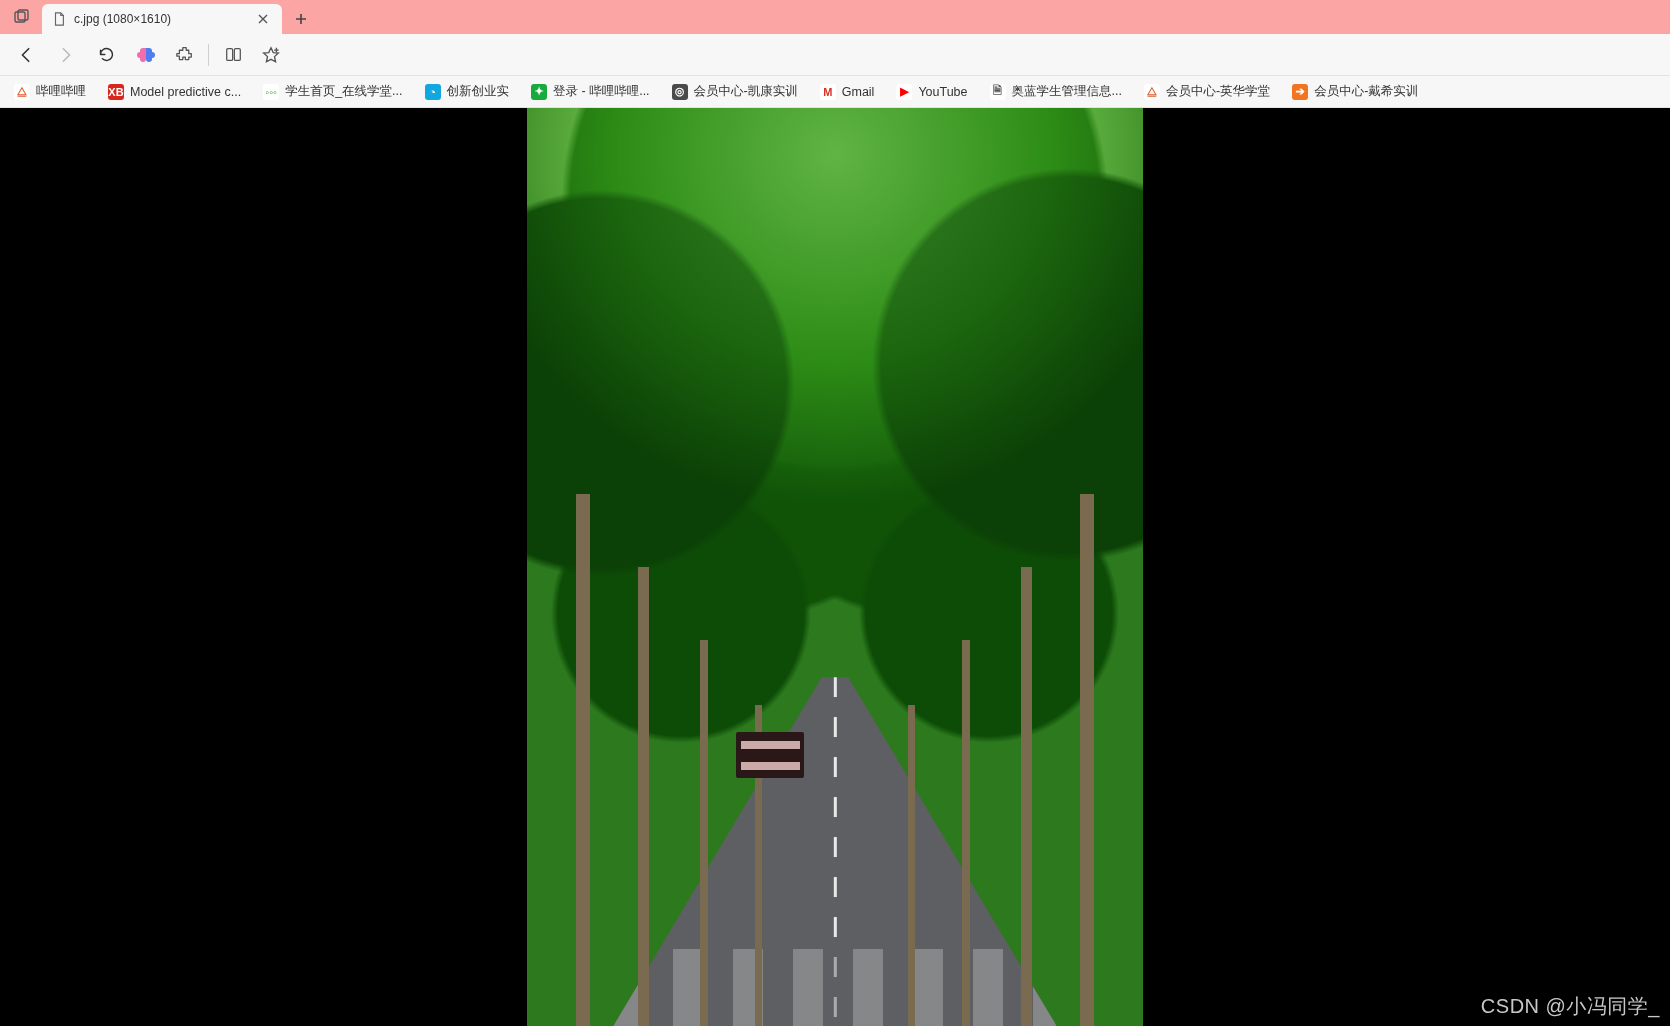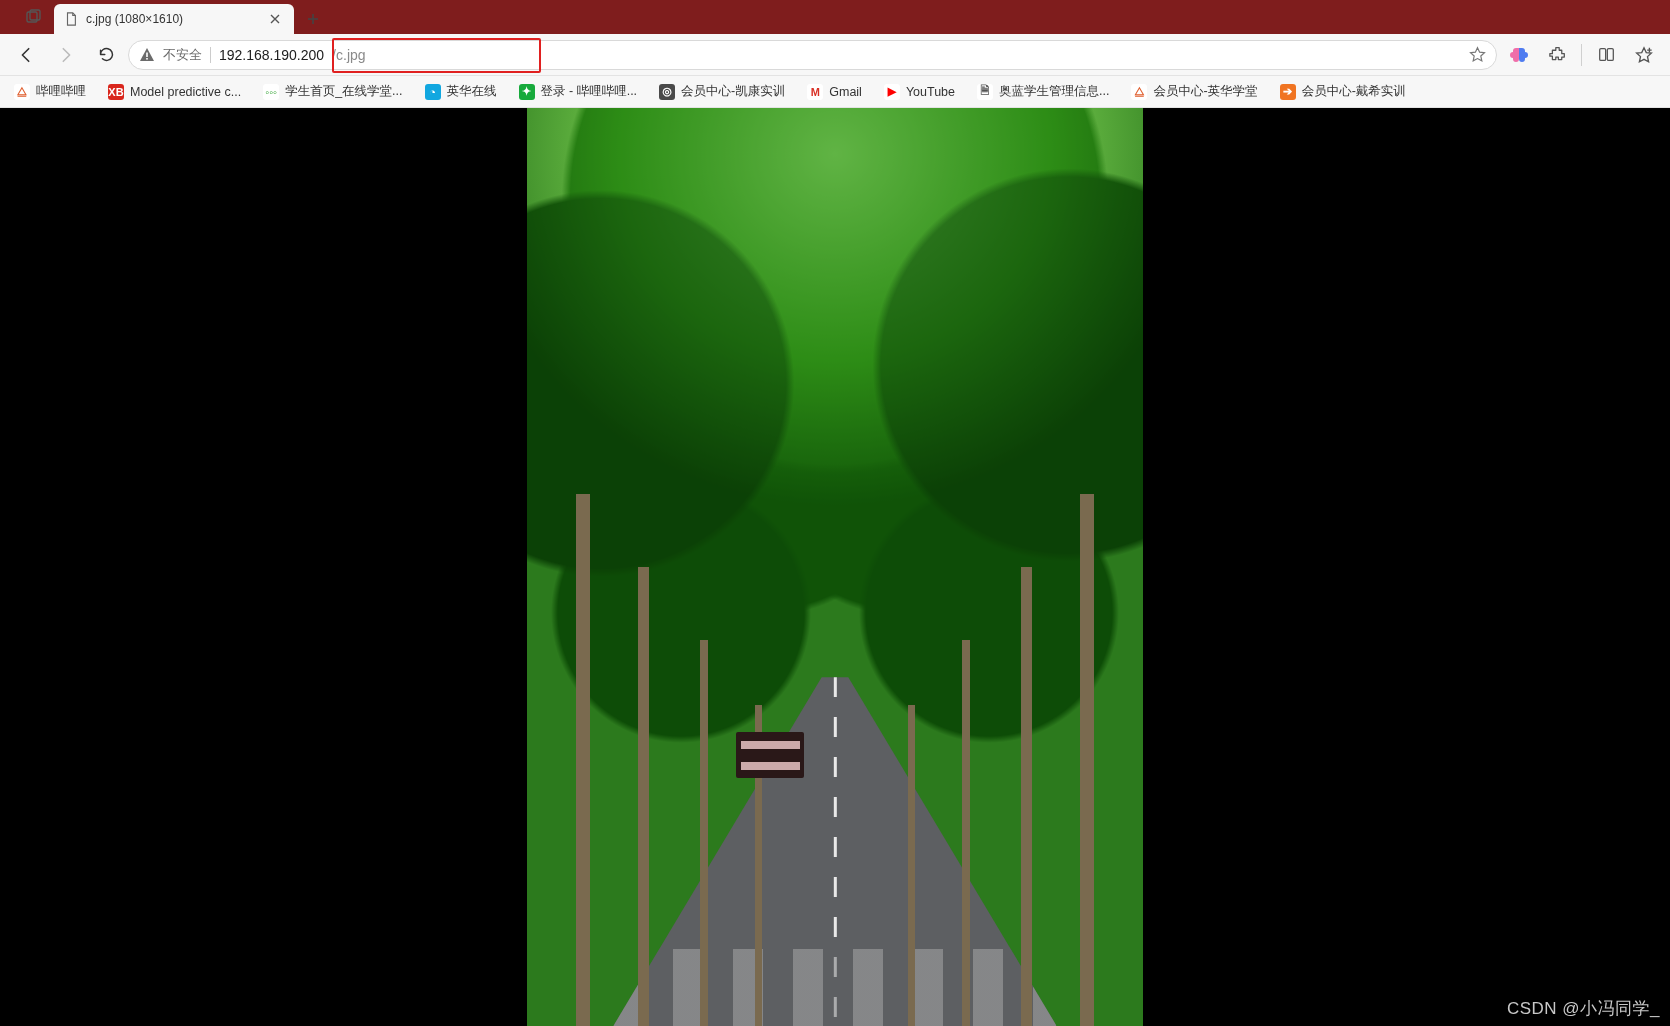--- a/index.html
+++ b/index.html
@@ -1,19 +1,19 @@
 <!DOCTYPE html>
 <html><head>
 <meta charset="utf-8">
 <style>
   * { margin: 0; padding: 0; box-sizing: border-box; }
   html, body { width: 1670px; height: 1026px; font-family: "Segoe UI", "Microsoft YaHei", sans-serif; overflow: hidden; background: #f3f3f3; }
 
   
-  .tab-strip { height: 34px; background: #7f1d1d; display: flex; align-items: flex-end; padding-left: 12px; }
+  .tab-strip { height: 34px; background: #fca5a5; display: flex; align-items: flex-end; padding-left: 0; }
   .tab-strip .ctrl-btn {
     width: 42px; height: 34px; display:flex; align-items:center; justify-content:center;
     color:#555;
   }
   .tab {
     display:flex; align-items:center; height:30px; background:#f7f7f7;
     border-radius:6px 6px 0 0; padding:0 10px; min-width:240px; max-width:250px;
     font-size:12px; color:#333; gap:8px; position:relative;
   }
   .tab .tab-title { flex:1; white-space:nowrap; overflow:hidden; text-overflow:ellipsis; }
@@ -111,21 +111,21 @@
     background:#2a1818; border-radius:2px;
   }
   .viewer .signboard::before,.viewer .signboard::after{
     content:""; position:absolute; left:6%; right:6%; height:18%; background:#caa;
   }
   .viewer .signboard::before{top:18%} .viewer .signboard::after{bottom:18%}
 
   
   .watermark {
     position:absolute; right:10px; bottom:6px; color:#c8c8c8;
-    font-size:17px; letter-spacing:.5px; font-family:"Microsoft YaHei",sans-serif;
+    font-size:20px; letter-spacing:.5px; font-family:"Microsoft YaHei",sans-serif;
     text-shadow:0 0 4px rgba(0,0,0,.6);
   }
 
   
   svg { display:block; }
 </style>
 </head>
 <body>
 
 <div class="tab-strip">
@@ -166,40 +166,20 @@
     <svg width="18" height="18" viewBox="0 0 20 20">
         <path d="M7 3l7 7-7 7" fill="none" stroke="#bbb" stroke-width="1.8" stroke-linecap="round" stroke-linejoin="round"></path>
       </svg>
   </div>
   <div class="nav-btn">
     <svg width="17" height="17" viewBox="0 0 20 20">
         <path d="M3 10a7 7 0 1 1 2.2 5.1M3 10V5m0 5h5" fill="none" stroke="#333" stroke-width="1.7" stroke-linecap="round"></path>
       </svg>
   </div>
 
-  <div class="addrbar">
-    <span class="sec-icon">
-      <svg width="16" height="16" viewBox="0 0 16 16">
-          <path d="M8 1l7 13H1z" fill="#6b6b6b"></path>
-          <rect x="7.2" y="5.5" width="1.6" height="4.5" fill="#fff"></rect>
-          <rect x="7.2" y="11" width="1.6" height="1.6" fill="#fff"></rect>
-        </svg>
-    </span>
-    <span class="sec-text">不安全</span>
-    <span class="divider"></span>
-    <span class="url-host">192.168.190.200</span>
-      <span class="url-path">/c.jpg</span>
-    <span class="spacer"></span>
-    <span class="star">
-      <svg width="17" height="17" viewBox="0 0 20 20">
-          <path d="M10 2l2.5 5.3 5.7.6-4.3 3.9 1.2 5.7L10 14.8 4.9 17.5l1.2-5.7L1.8 7.9l5.7-.6z" fill="none" stroke="#777" stroke-width="1.4"></path>
-        </svg>
-    </span>
-    <div class="red-box"></div>
-  </div>
 
   <div class="right-tools">
     <div class="tool-btn">
       <svg width="20" height="20" viewBox="0 0 20 20">
         <path d="M7 3a3 3 0 0 0-3 3v1a3 3 0 0 0 0 6v1a3 3 0 0 0 6 0V3z" fill="#f06ea9"></path>
         <path d="M13 3a3 3 0 0 1 3 3v1a3 3 0 0 1 0 6v1a3 3 0 0 1-6 0V3z" fill="#4f7cf0"></path>
       </svg>
     </div>
     <div class="tool-btn">
       <svg width="17" height="17" viewBox="0 0 20 20">
@@ -230,21 +210,21 @@
     <div class="bm">
       <span class="fav" style="background: rgb(217, 38, 28); color: rgb(255, 255, 255); font-weight: 700;">XB</span>
       <span>Model predictive c...</span>
     </div>
     <div class="bm">
       <span class="fav" style="background: rgb(255, 255, 255); color: rgb(42, 160, 42); font-weight: 700;">◦◦◦</span>
       <span>学生首页_在线学堂...</span>
     </div>
     <div class="bm">
       <span class="fav" style="background: rgb(17, 167, 224); color: rgb(255, 255, 255); font-weight: 700;">◔</span>
-      <span>英华在线</span>
+      <span>创新创业实</span>
     </div>
     <div class="bm">
       <span class="fav" style="background: rgb(23, 170, 60); color: rgb(255, 255, 255); font-weight: 700;">✦</span>
       <span>登录 - 哔哩哔哩...</span>
     </div>
     <div class="bm">
       <span class="fav" style="background: rgb(74, 74, 74); color: rgb(255, 255, 255); font-weight: 700;">◎</span>
       <span>会员中心-凯康实训</span>
     </div>
     <div class="bm">

